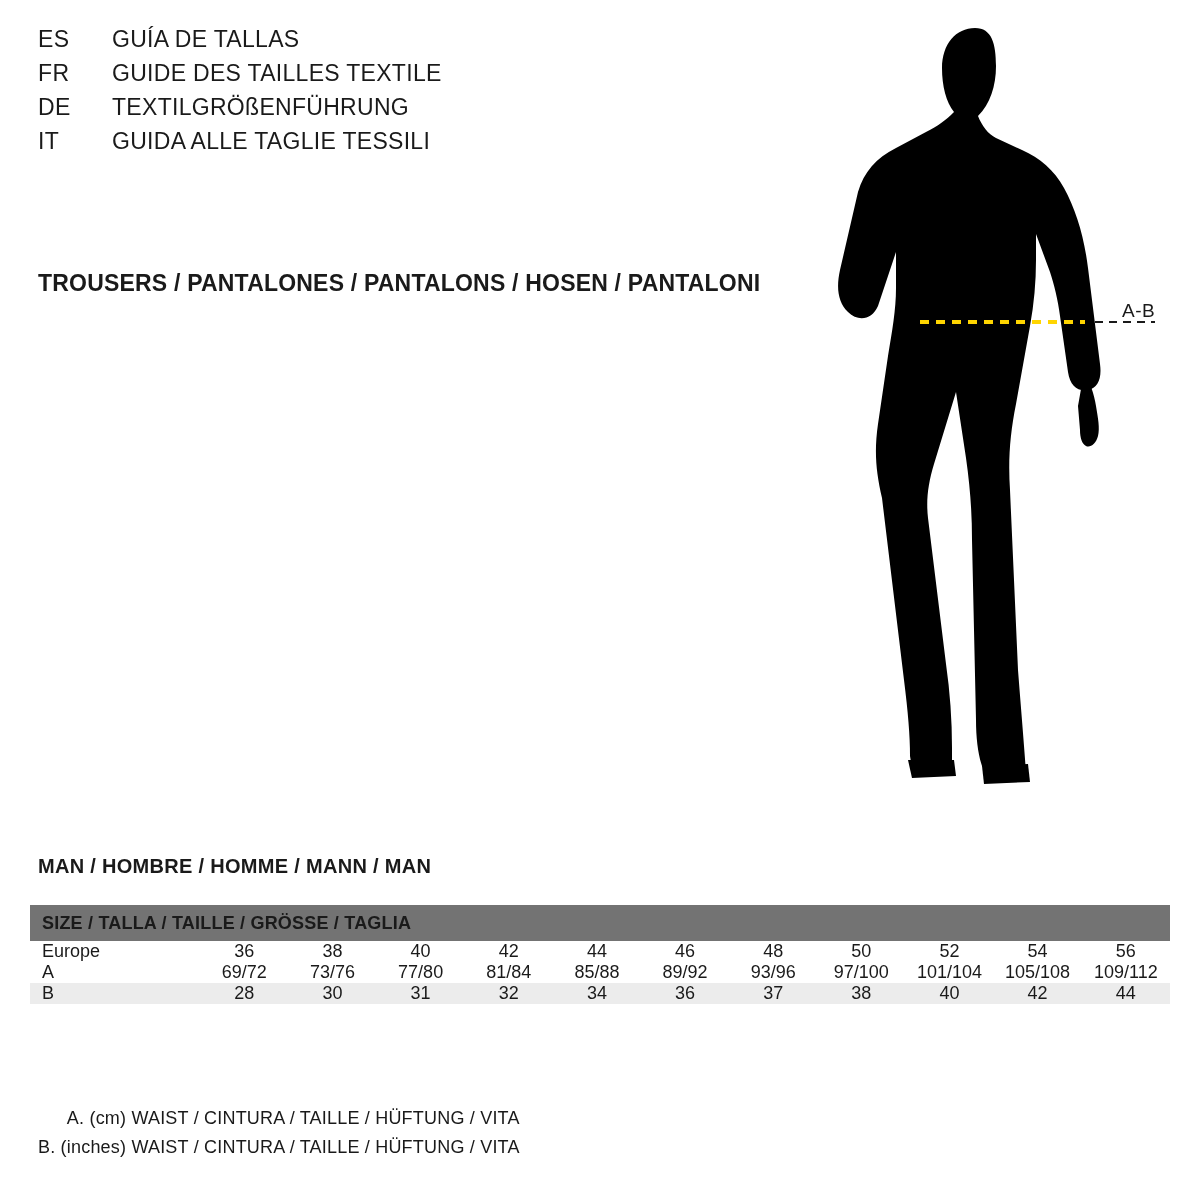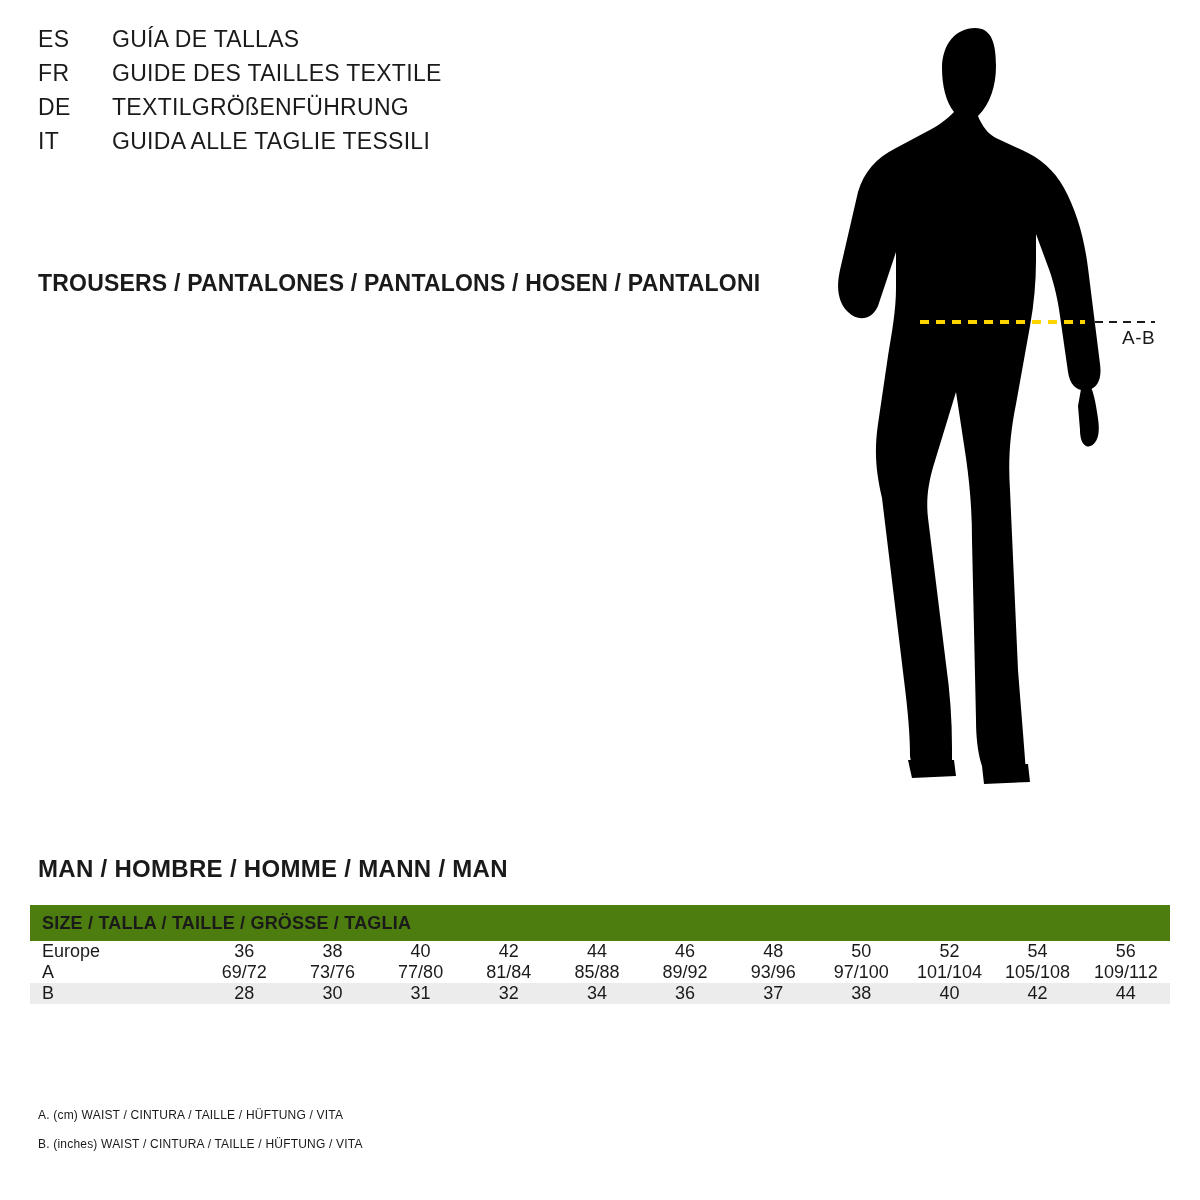--- a/index.html
+++ b/index.html
@@ -59,32 +59,32 @@
     left: 800px;
     top: 20px;
     width: 400px;
     height: 790px;
   }
   #figure-svg { display: block; }
 
   #ab-label {
     position: absolute;
     left: 1122px;
-    top: 327px;
+    top: 300px;
     font-size: 19px;
     color: #1a1a1a;
     letter-spacing: .5px;
   }
 
   
   #section-title {
     position: absolute;
     left: 38px;
     top: 855px;
-    font-size: 24px;
+    font-size: 20px;
     font-weight: bold;
     letter-spacing: .3px;
     color: #1a1a1a;
     white-space: nowrap;
   }
 
   #size-table {
     position: absolute;
     left: 30px;
     top: 905px;
@@ -95,45 +95,46 @@
   #size-table th, #size-table td {
     font-size: 18px;
     font-weight: normal;
     color: #1a1a1a;
     height: 16px;
     padding: 0;
     text-align: center;
     vertical-align: middle;
   }
   #size-table th.header-cell {
-    background: #4d7c0f;
+    background: #737373;
     text-align: left;
     padding-left: 12px;
     font-weight: bold;
     letter-spacing: .2px;
     height: 36px;
   }
   #size-table tr.row-even td { background: #ffffff; }
   #size-table tr.row-odd td { background: #ececec; }
   #size-table td.rowlabel {
     text-align: left;
     padding-left: 12px;
   }
 
   #footnotes {
     position: absolute;
     left: 38px;
     top: 1108px;
   }
   .footnote {
-    font-size: 12px;
+    font-size: 18px;
     letter-spacing: .2px;
     color: #1a1a1a;
     height: 29px;
     white-space: nowrap;
+    text-align: right;
   }
 </style>
 </head>
 <body>
 
 <div id="lang-block">
   <div class="lang-row">
     <span class="lang-code">ES</span>
     <span class="lang-text">GUÍA DE TALLAS</span>
   </div>

